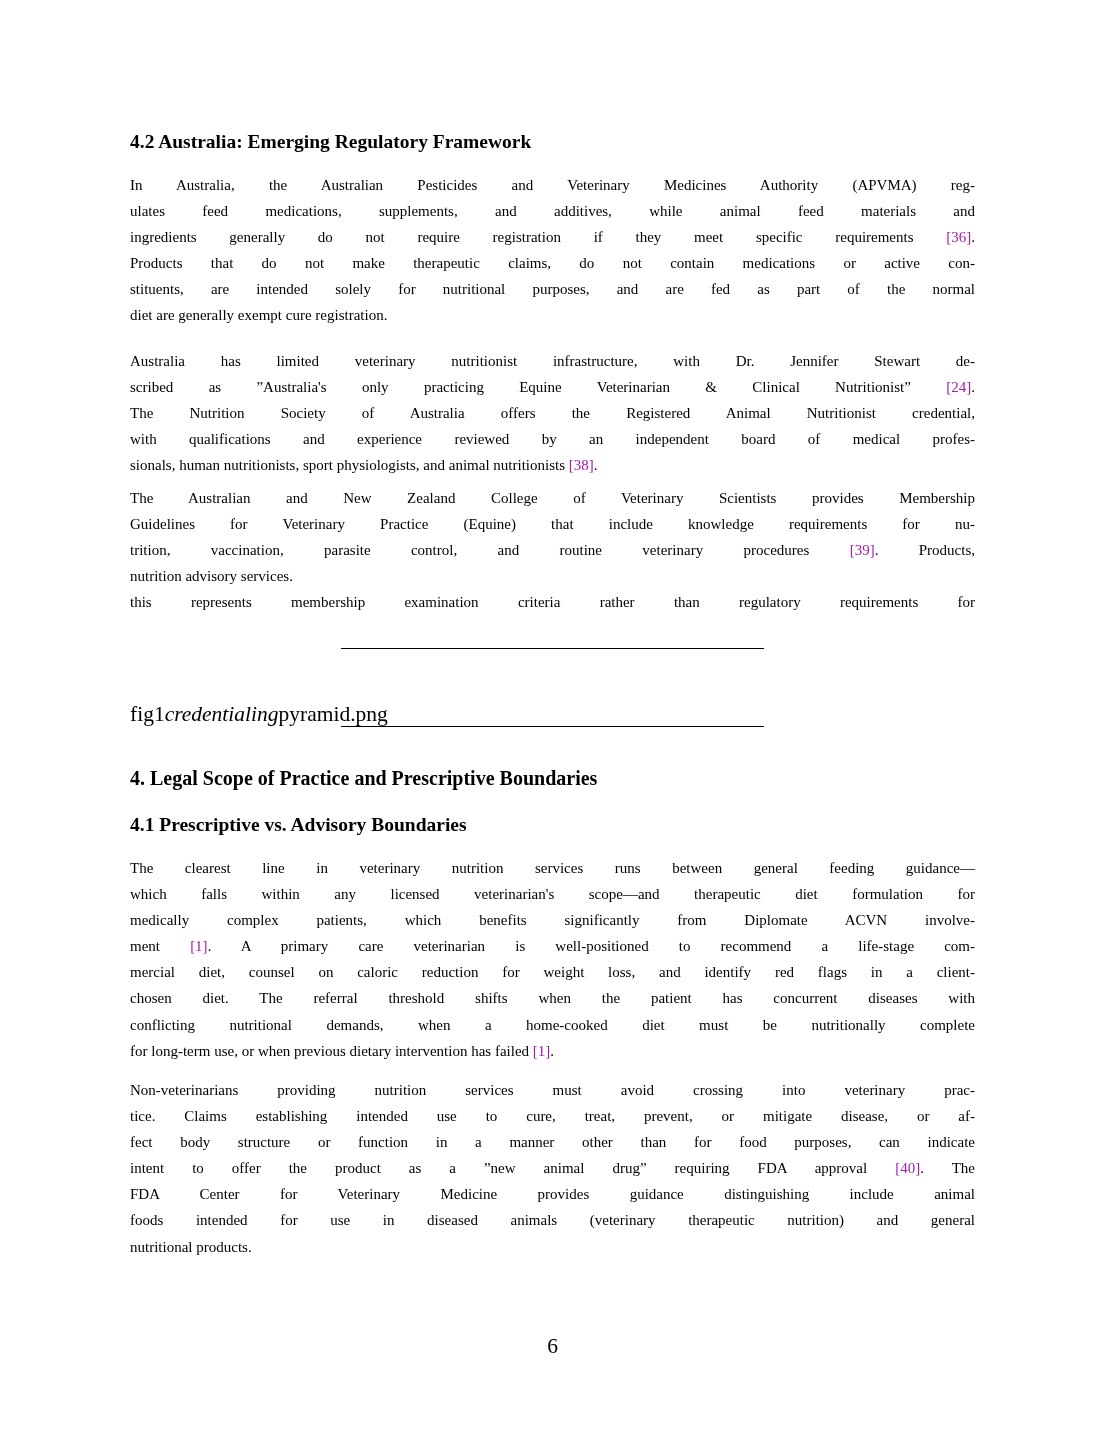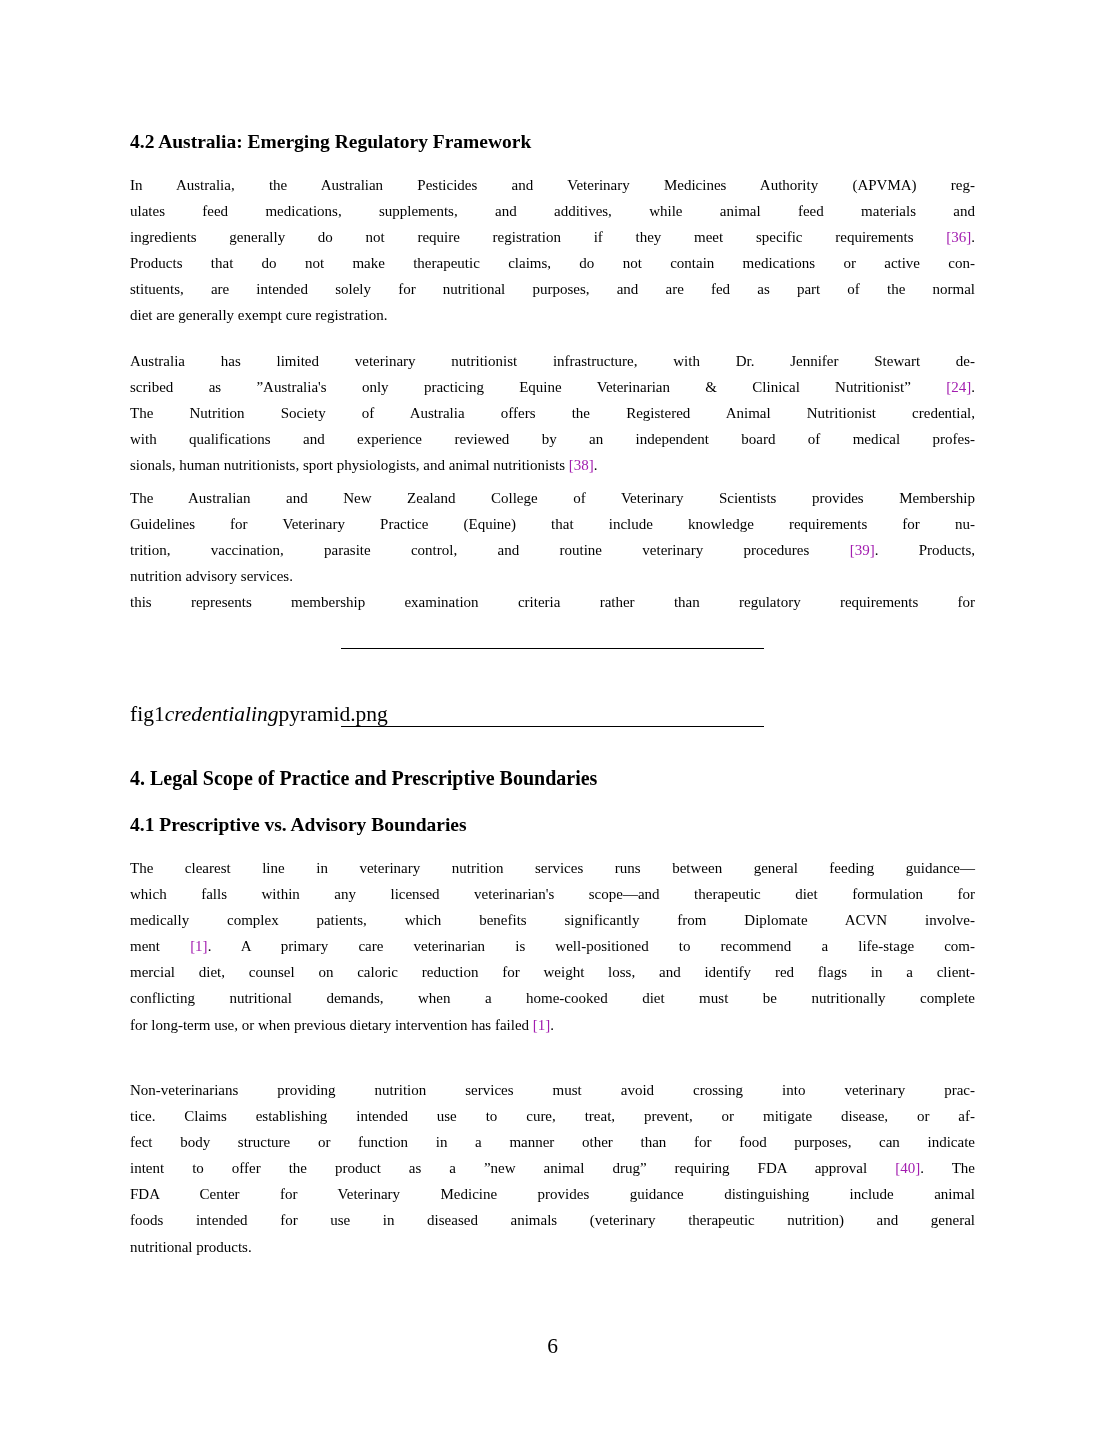--- a/index.html
+++ b/index.html
@@ -54,20 +54,21 @@
 
   <div class="h2" style="top:767px;">4. Legal Scope of Practice and Prescriptive Boundaries</div>
   <div class="h3" style="top:814px;">4.1 Prescriptive vs. Advisory Boundaries</div>
 
   <div class="txt" style="top:855px;">
       <span class="line"><span>The clearest line in veterinary nutrition services runs between general feeding guidance—</span></span>
       <span class="line"><span>which falls within any licensed veterinarian's scope—and therapeutic diet formulation for</span></span>
       <span class="line"><span>medically complex patients, which benefits significantly from Diplomate ACVN involve-</span></span>
       <span class="line"><span>ment </span><a class="cite">[1]</a><span>.  A primary care veterinarian is well-positioned to recommend a life-stage com-</span></span>
       <span class="line"><span>mercial diet, counsel on caloric reduction for weight loss, and identify red flags in a client-</span></span>
+      <span class="line"><span>chosen diet.  The referral threshold shifts when the patient has concurrent diseases with</span></span>
       <span class="line"><span>conflicting nutritional demands, when a home-cooked diet must be nutritionally complete</span></span>
       <span class="line last"><span>for long-term use, or when previous dietary intervention has failed </span><a class="cite">[1]</a><span>.</span></span>
     </div>
   <div class="txt" style="top:1077px;">
       <span class="line"><span>Non-veterinarians providing nutrition services must avoid crossing into veterinary prac-</span></span>
       <span class="line"><span>tice.  Claims establishing intended use to cure, treat, prevent, or mitigate disease, or af-</span></span>
       <span class="line"><span>fect body structure or function in a manner other than for food purposes, can indicate</span></span>
       <span class="line"><span>intent to offer the product as a ”new animal drug” requiring FDA approval </span><a class="cite">[40]</a><span>.  The</span></span>
       <span class="line"><span>FDA Center for Veterinary Medicine provides guidance distinguishing include animal</span></span>
       <span class="line"><span>foods intended for use in diseased animals (veterinary therapeutic nutrition) and general</span></span>

